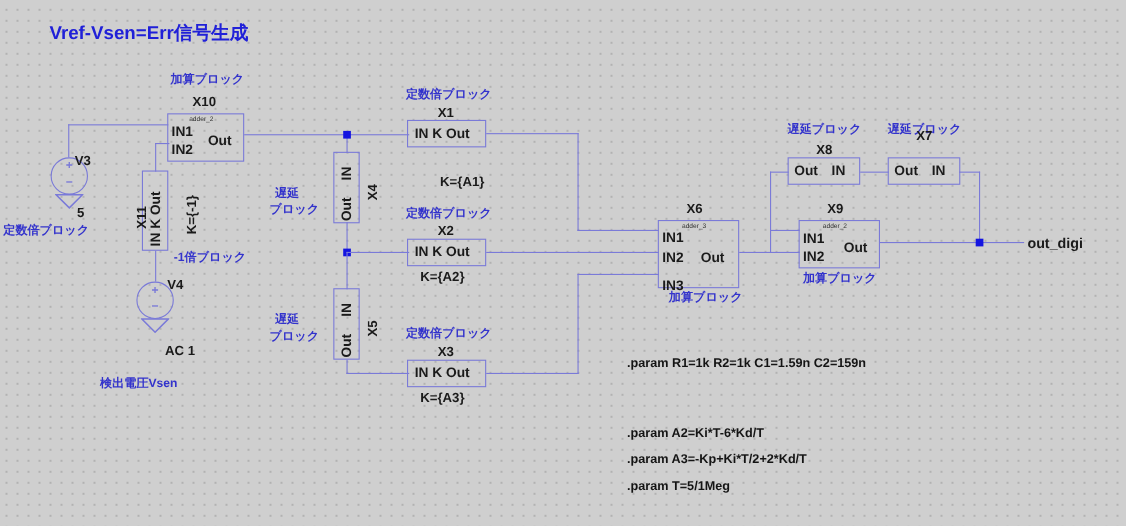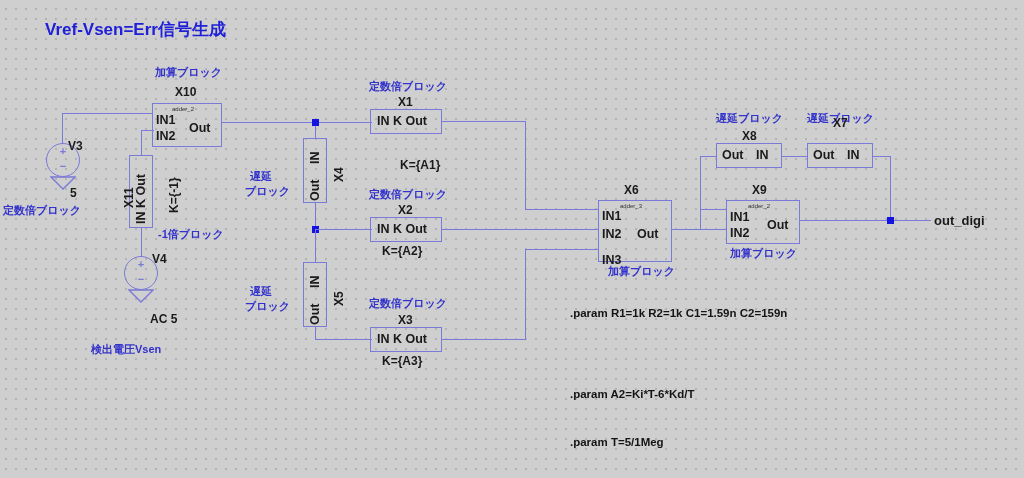--- a/index.html
+++ b/index.html
@@ -211,21 +211,21 @@
   <div class="lbl-blue" style="left:158px; top:228px;">-1倍ブロック</div>
 
   <div class="src-circle" style="left:124px; top:256px; width:34px; height:34px;">
     <div class="src-sym" style="top:1px;">+</div>
     <div class="src-sym" style="top:16px;">−</div>
   </div>
   <svg class="gnd" style="left:128px; top:289px;" width="26" height="14">
     <polygon points="1,1 25,1 13,13" fill="none" stroke="#7a7ad8" stroke-width="1.4"></polygon>
   </svg>
   <div class="lbl-black" style="left:152px; top:252px;">V4</div>
-  <div class="lbl-black" style="left:150px; top:312px;">AC 5</div>
+  <div class="lbl-black" style="left:150px; top:312px;">AC 1</div>
   <div class="lbl-blue" style="left:91px; top:343px;">検出電圧Vsen</div>
 
   <div class="lbl-blue" style="left:250px; top:170px;">遅延</div>
   <div class="lbl-blue" style="left:245px; top:185px;">ブロック</div>
   <div class="blk" style="left:303px; top:138px; width:24px; height:65px;">
     <div class="pin-rot" style="left:4px; top:25px;">IN</div>
     <div class="pin-rot" style="left:4px; top:62px;">Out</div>
   </div>
   <div class="lbl-rot" style="left:332px; top:182px;">X4</div>
 
@@ -286,17 +286,18 @@
   <div class="blk" style="left:726px; top:200px; width:74px; height:44px;">
     <div class="lbl-small" style="left:21px; top:2px;">adder_2</div>
     <div class="pin" style="left:3px; top:9px;">IN1</div>
     <div class="pin" style="left:3px; top:25px;">IN2</div>
     <div class="pin" style="left:40px; top:17px;">Out</div>
   </div>
   <div class="lbl-blue" style="left:730px; top:247px;">加算ブロック</div>
 
   <div class="lbl-black" style="left:934px; top:213px; font-size:13px;">out_digi</div>
 
-  <div class="param" style="left:570px; top:307px;">.param R1=1k R2=1k C1=1.59n C2=159n</div>
+  <div class="param" style="left:570px; top:325px;">.param R1=1k R2=1k C1=1.59n C2=159n</div>
   <div class="param" style="left:570px; top:388px;">.param A2=Ki*T-6*Kd/T</div>
+  <div class="param" style="left:570px; top:412px;">.param A3=-Kp+Ki*T/2+2*Kd/T</div>
   <div class="param" style="left:570px; top:436px;">.param T=5/1Meg</div>
 
 </div>
 
 </body></html>

